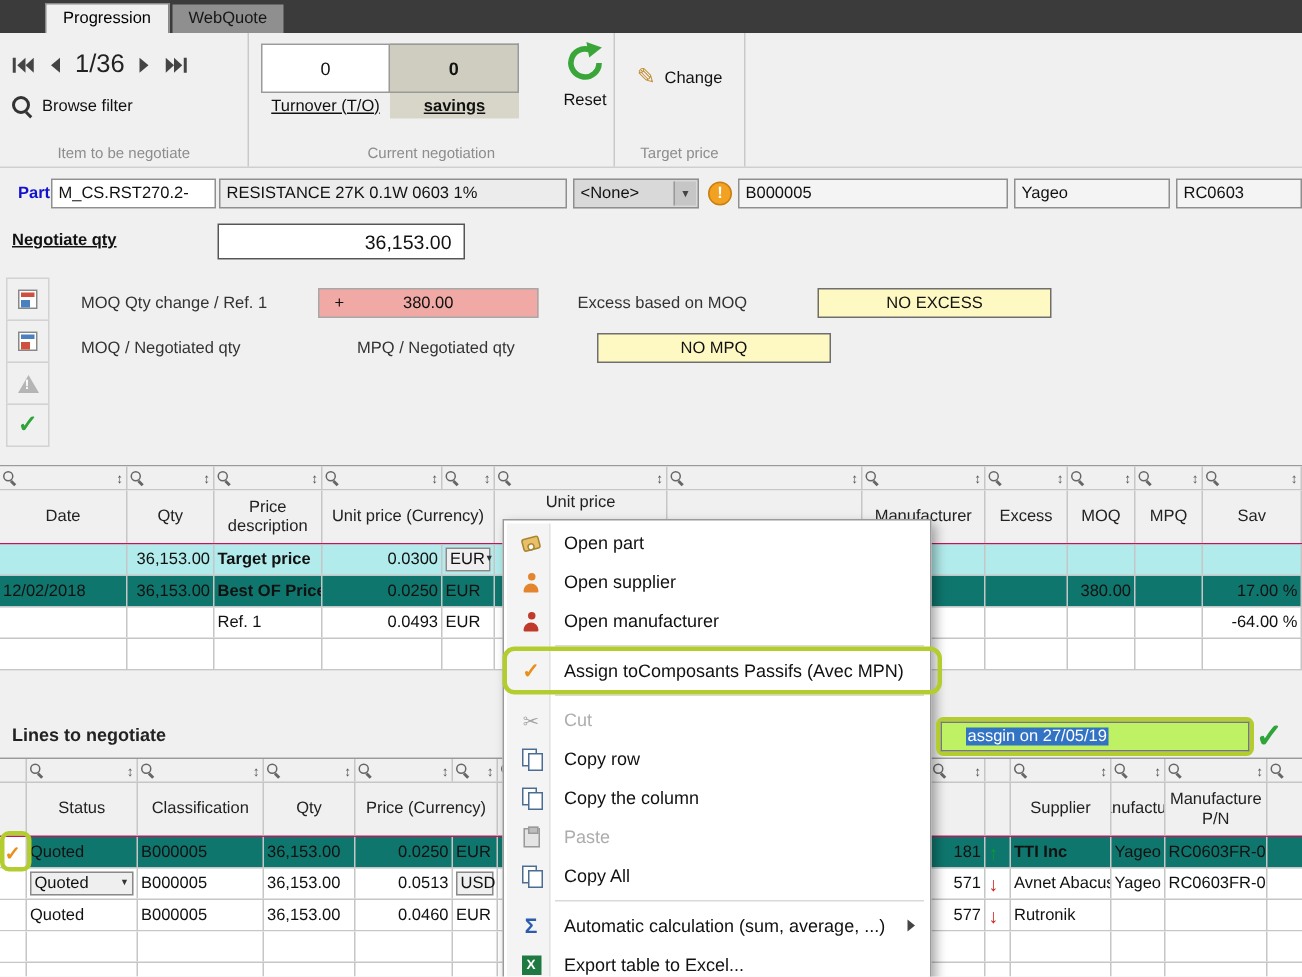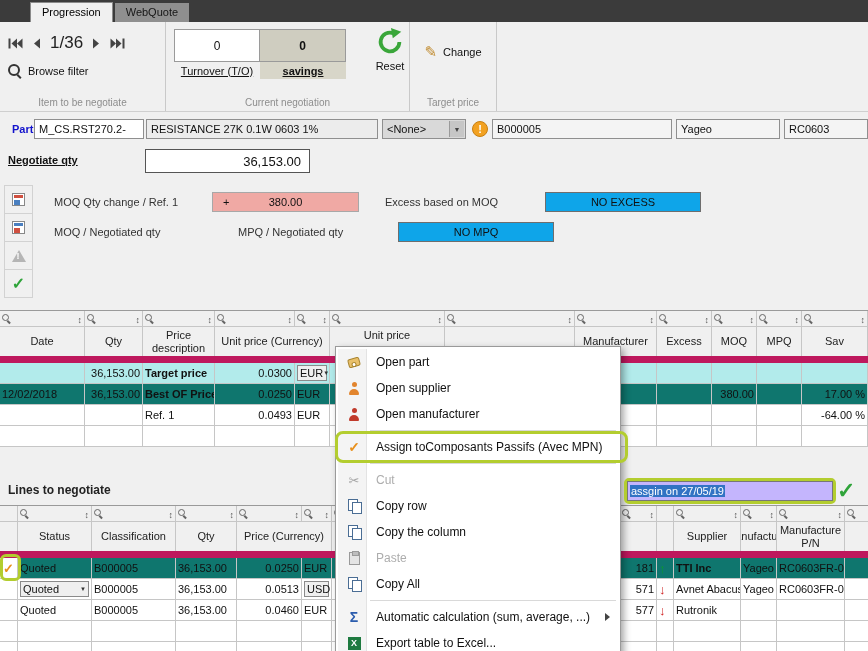--- a/index.html
+++ b/index.html
@@ -59,38 +59,38 @@
   
   .moq-panel { position:absolute; top:184px; left:0; right:0; height:124px; }
   .icon-col { position:absolute; left:4px; top:2px; width:29px; }
   .icon-cell { width:29px; height:29px; border:1px solid #d2d2d2; margin-top:-1px; background:#f0f0f0; display:flex; align-items:center; justify-content:center; }
   .moq-row { position:absolute; left:54px; display:flex; align-items:center; height:20px; }
   .moq-r1 { top:8px; } .moq-r2 { top:38px; }
   .moq-label { width:158px; color:#333; }
   .moq-label2 { width:160px; margin-left:26px; color:#333; }
   .pinkbox { position:relative; width:147px; height:20px; background:#f0a9a4; border:1px solid #a8a8a8; display:flex; align-items:center; justify-content:center; }
   .pink-sign { position:absolute; left:10px; }
-  .graybox { width:156px; height:20px; background:#0ea5e9; border:1px solid #6e6e6e; display:flex; align-items:center; justify-content:center; }
+  .graybox { width:156px; height:20px; background:#fef9c3; border:1px solid #6e6e6e; display:flex; align-items:center; justify-content:center; }
 
   
   .ic-sheet { width:13px; height:13px; background:#fff; border:1px solid #888; position:relative; }
   .ic-sheet::before { content:""; position:absolute; left:1px; top:1px; width:9px; height:3px; background:#d05040; }
   .ic-sheet::after { content:""; position:absolute; left:1px; top:6px; width:6px; height:5px; background:#4a7fc0; }
   .ic-sheet.alt::before { background:#4a7fc0; } .ic-sheet.alt::after { background:#d05040; }
   .tri-warn { position:relative; width:0; height:0; border-left:7px solid transparent; border-right:7px solid transparent; border-bottom:12px solid #b5b5b5; }
   .tri-warn::after { content:"!"; position:absolute; left:-2px; top:1px; color:#fff; font-size:9px; font-weight:bold; }
   .green-check { color:#2fa43a; font-weight:bold; font-size:16px; line-height:1; }
   .orange-check { color:#e8901c; font-weight:bold; font-size:13px; line-height:1; }
 
   
   .grid { position:absolute; left:0; width:868px; background:#fff; border-top:1px solid #9a9a9a; }
   .price-grid { top:310px; } .lines-grid { top:505px; height:146px; overflow:hidden; }
   .hrow { display:flex; background:#f0f0f0; }
   .hicons { height:16px; border-bottom:1px solid #c6c6c6; }
-  .hlabels { height:36px; border-bottom:7px solid #be185d; }
+  .hlabels { height:36px; border-bottom:1px solid #be185d; }
   .trow { display:flex; height:21px; border-bottom:1px solid #c6c6c6; background:#fff; }
   .c { border-right:1px solid #c6c6c6; height:100%; display:flex; align-items:center; padding:0 2px; overflow:hidden; white-space:nowrap; }
   .hi { display:flex; justify-content:space-between; align-items:center; padding:0 2px; }
   .hl { justify-content:center; text-align:center; white-space:normal; line-height:1.15; color:#222; }
   .va-top { align-items:flex-start; padding-top:2px; white-space:nowrap; }
   .clipc { white-space:nowrap; }
   .num { justify-content:flex-end; }
   .bold { font-weight:bold; }
   .bg-cyan { background:#b2ebeb; } .bg-green { background:#0f766e; }
   .ml { width:9px; height:9px; position:relative; display:inline-block; }
@@ -136,21 +136,21 @@
   .ic-copy::before { left:0; top:0; } .ic-copy::after { left:4px; top:3px; }
   .ic-paste { width:11px; height:13px; border:1px solid #9a9a9a; background:#e4e4e4; position:relative; }
   .ic-paste::before { content:""; position:absolute; top:-2px; left:2px; width:5px; height:3px; background:#bdbdbd; border:1px solid #9a9a9a; }
   .ic-sigma::before { content:"Σ"; color:#2b5cad; font-weight:bold; font-size:14px; }
   .ic-xls { width:13px; height:13px; background:#1e7a40; color:#fff; display:flex; align-items:center; justify-content:center; }
   .ic-xls::before { content:"X"; font-size:9px; font-weight:bold; }
 
   
   .note-wrap { position:absolute; left:624px; top:478px; display:flex; align-items:center; z-index:60; }
   .note-border { border:3px solid #b3cd2f; border-radius:5px; background:#fff; }
-  .note-field { width:206px; height:20px; border:1px solid #777; background:#c4b5fd; display:flex; align-items:center; padding:0 2px; overflow:hidden; white-space:nowrap; }
+  .note-field { width:206px; height:20px; border:1px solid #777; background:#bef264; display:flex; align-items:center; padding:0 16px; overflow:hidden; white-space:nowrap; }
   .note-sel { background:#3273c4; color:#fff; padding:0 1px; }
   .big-check { font-size:22px; font-weight:bold; color:#2fa43a; margin-left:1px; line-height:1; }
   .cell-annot { position:absolute; left:0; top:554px; width:21px; height:27px; border:3px solid #b3cd2f; border-radius:6px; z-index:60; pointer-events:none; }
 </style>
 </head>
 <body>
 
 <div class="screen">
 
   <div class="tabbar">

